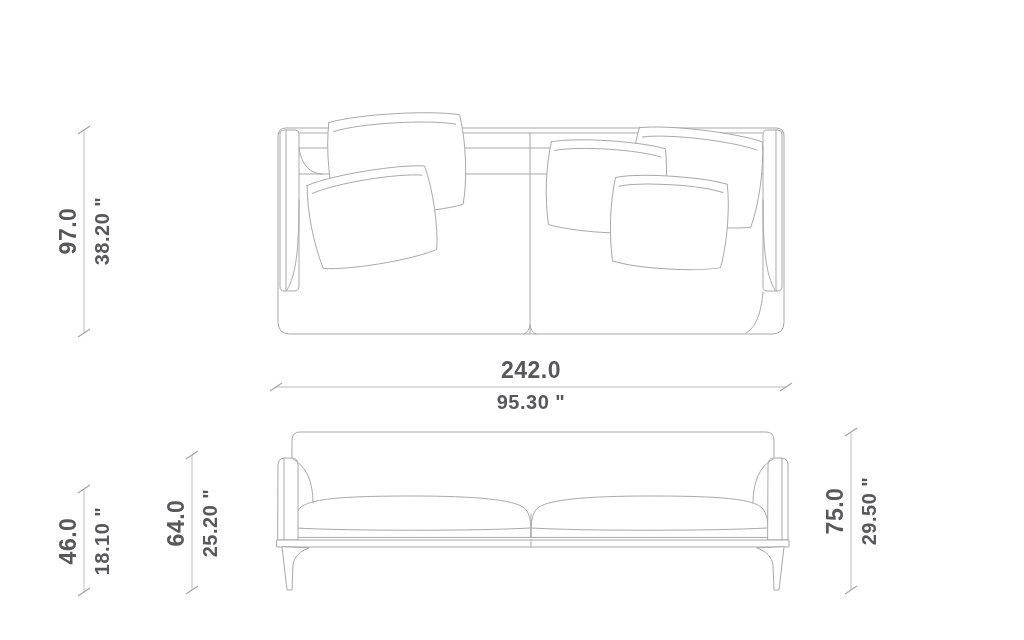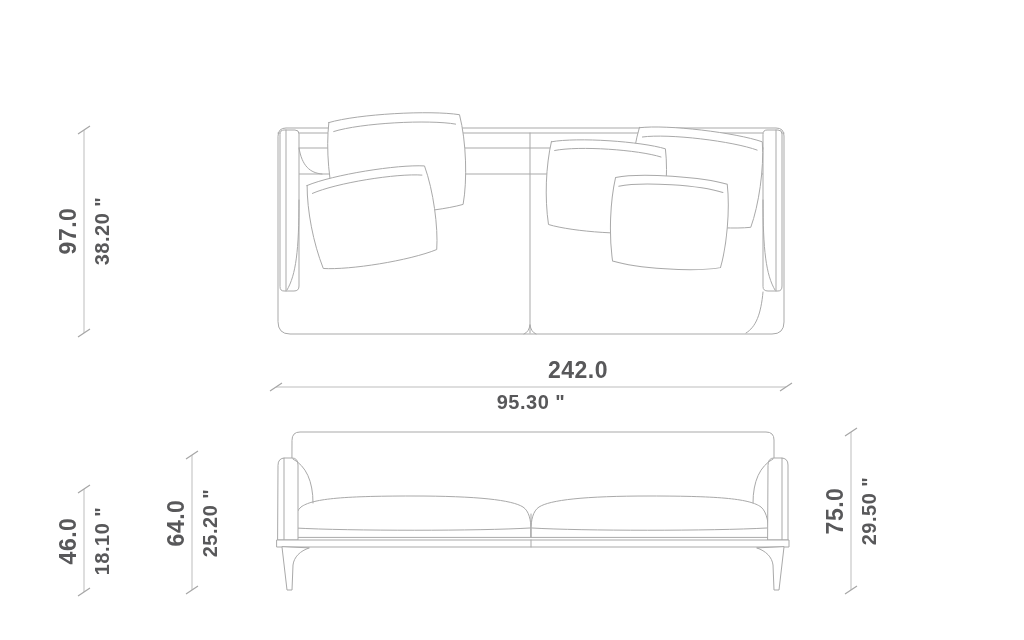--- a/index.html
+++ b/index.html
@@ -132,21 +132,21 @@
       <g>
         <path class="dim" d="M 851,432 L 851,590"></path>
         <path class="tick" d="M 845,436 L 857,428 M 845,594 L 857,586"></path>
       </g>
     </g>
   </svg>
 
   <div class="dim-label cm vlabel" style="left:68px;top:231px;">97.0</div>
   <div class="dim-label in vlabel" style="left:102px;top:231px;">38.20 "</div>
 
-  <div class="dim-label cm hlabel" style="left:531px;top:370px;margin-left:47px;">242.0</div>
+  <div class="dim-label cm hlabel" style="left:531px;top:370px;">242.0</div>
   <div class="dim-label in hlabel" style="left:531px;top:402px;">95.30 "</div>
 
   <div class="dim-label cm vlabel" style="left:68px;top:541px;">46.0</div>
   <div class="dim-label in vlabel" style="left:102px;top:541px;">18.10 "</div>
 
   <div class="dim-label cm vlabel" style="left:176px;top:523px;">64.0</div>
   <div class="dim-label in vlabel" style="left:210px;top:523px;">25.20 "</div>
 
   <div class="dim-label cm vlabel" style="left:835px;top:511px;">75.0</div>
   <div class="dim-label in vlabel" style="left:869px;top:511px;">29.50 "</div>

